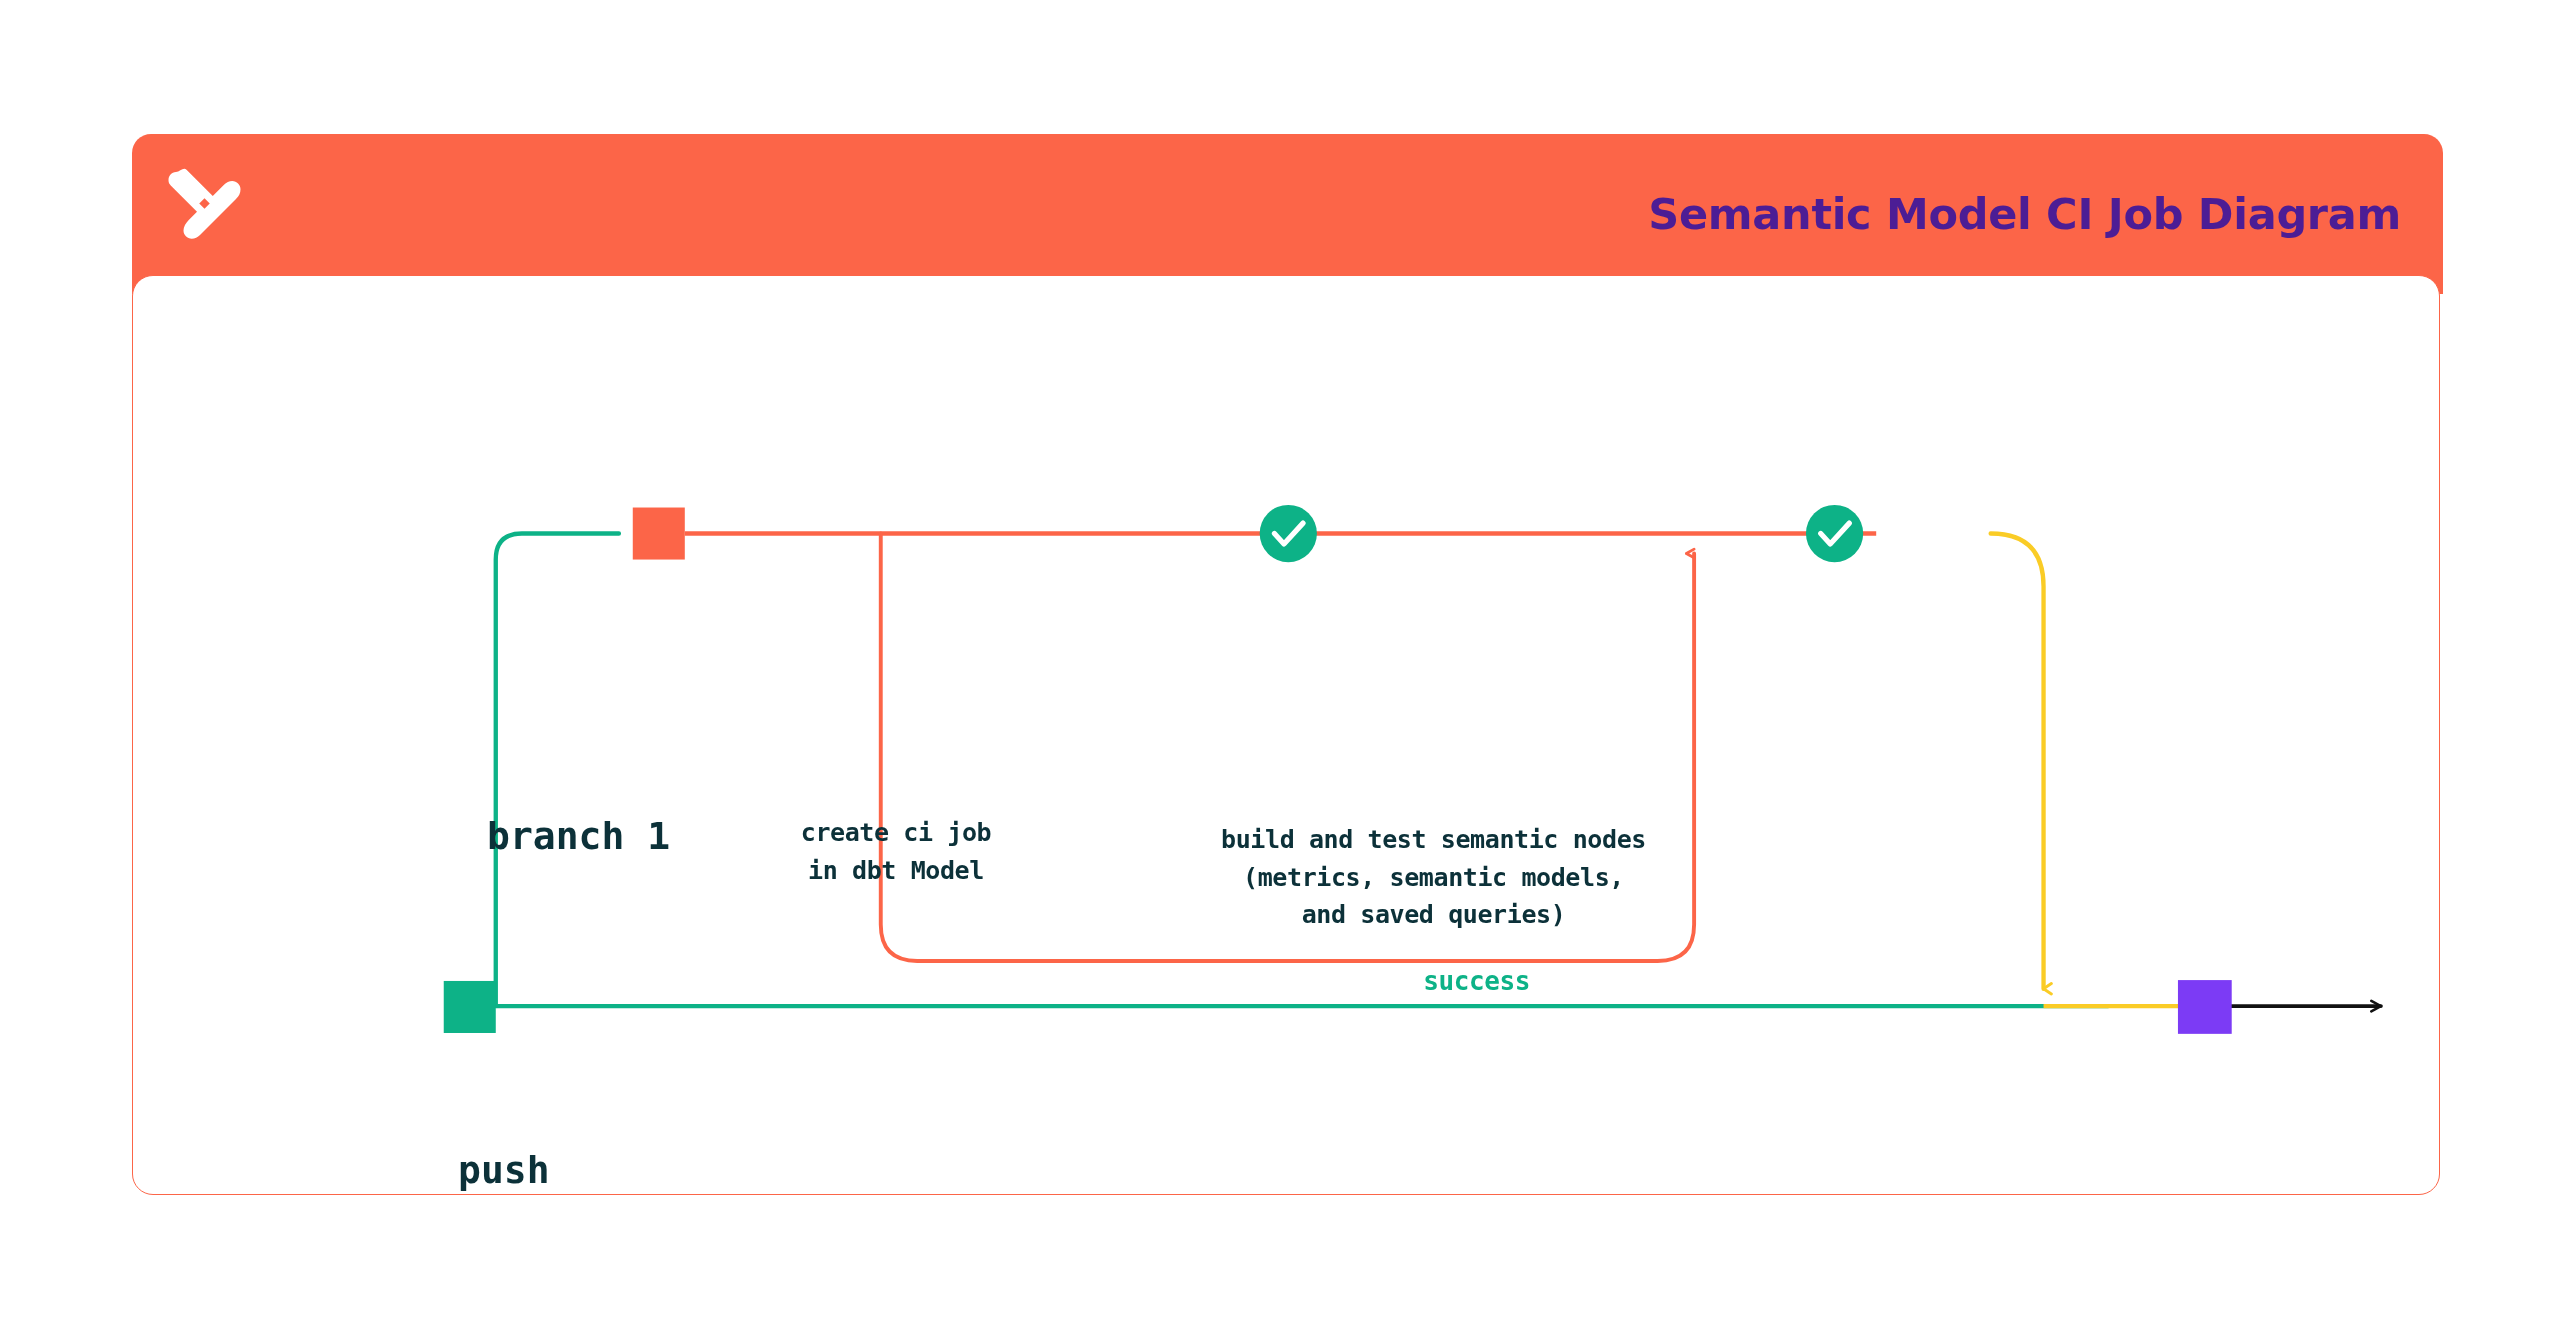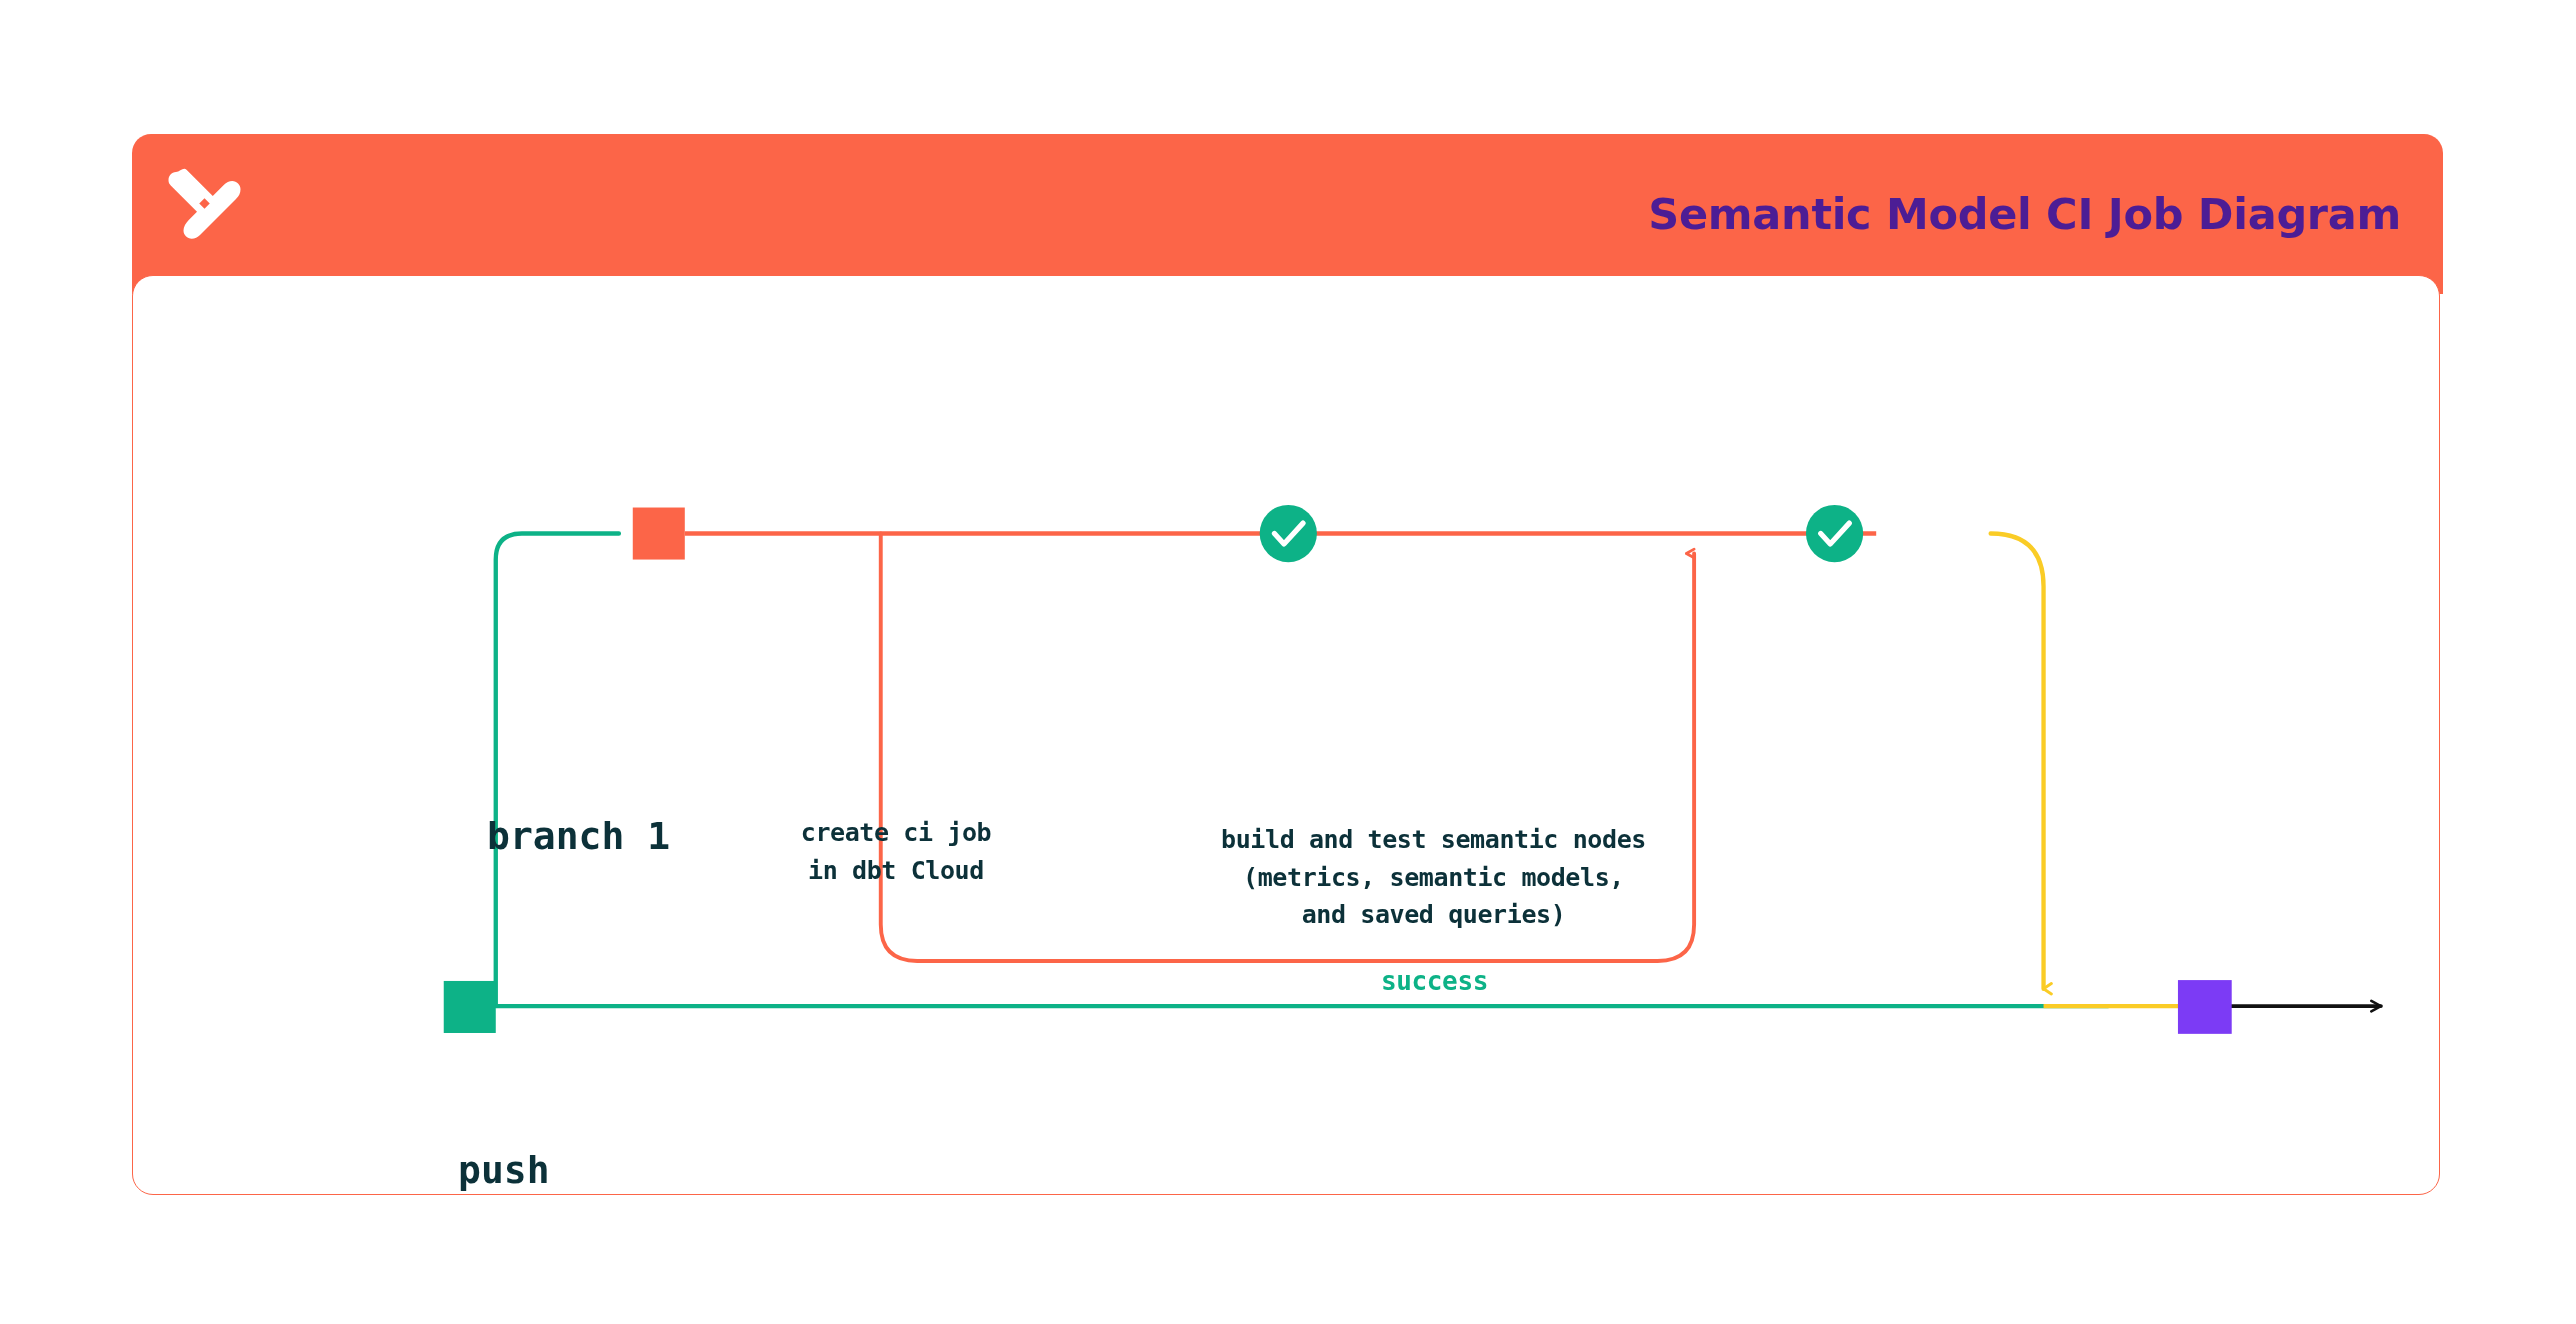--- a/index.html
+++ b/index.html
@@ -100,21 +100,21 @@
   #caption-create  { left: 581px;  top: 538px;  width: 364px; }
   #caption-build   { left: 971px; top: 545px;  width: 659px; }
   #caption-commit  { left: 1648px; top: 538px;  width: 364px; }
   #caption-merge   { left: 1847px; top: 915px; width: 477px; }
 
   #label-success {
     position: absolute;
     left: 1206px;
     top: 690px;
     width: 191px;
-    text-align: center;
+    text-align: right;
     font-family: "DejaVu Sans Mono", "Liberation Mono", monospace;
     font-size: 26px;
     font-weight: 700;
     color: #0DB287;
     background: #ffffff;
     letter-spacing: -0.4px;
   }
 </style>
 </head>
 <body>
@@ -211,21 +211,21 @@
 
       <g>
         <rect x="2358" y="812" width="62" height="62" fill="#7C3BF5"></rect>
       </g>
     </svg>
 
     <div class="lane-label" id="label-branch1">branch 1</div>
     <div class="lane-label" id="label-main">push</div>
 
     <div class="node-caption" id="caption-create">create ci job
-in dbt Cloud</div>
+in dbt Model</div>
     <div class="node-caption" id="caption-build">build and test semantic nodes
 (metrics, semantic models,
 and saved queries)</div>
     <div class="node-caption" id="caption-merge">merge to main and
 deploy to production</div>
 
     <div id="label-success">success</div>
 
   </div>
 </div>

